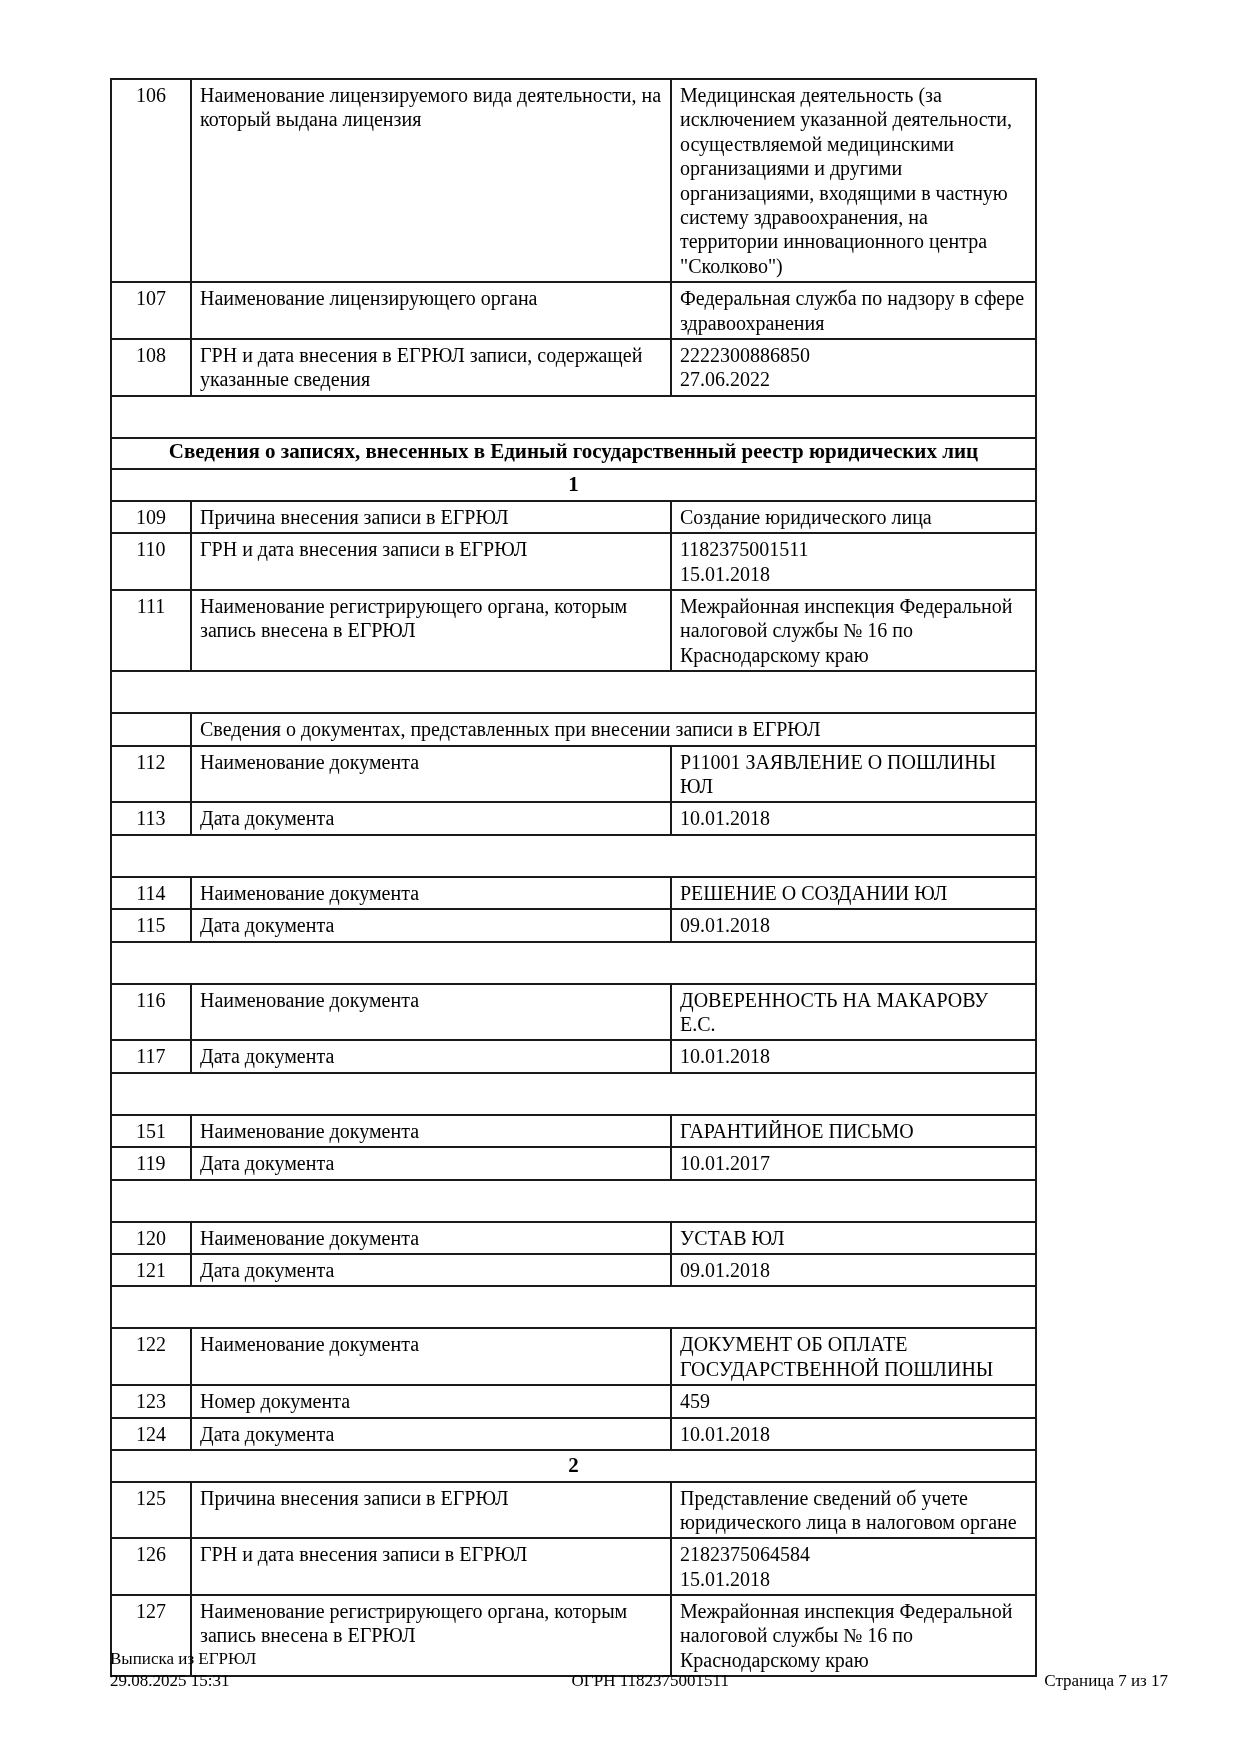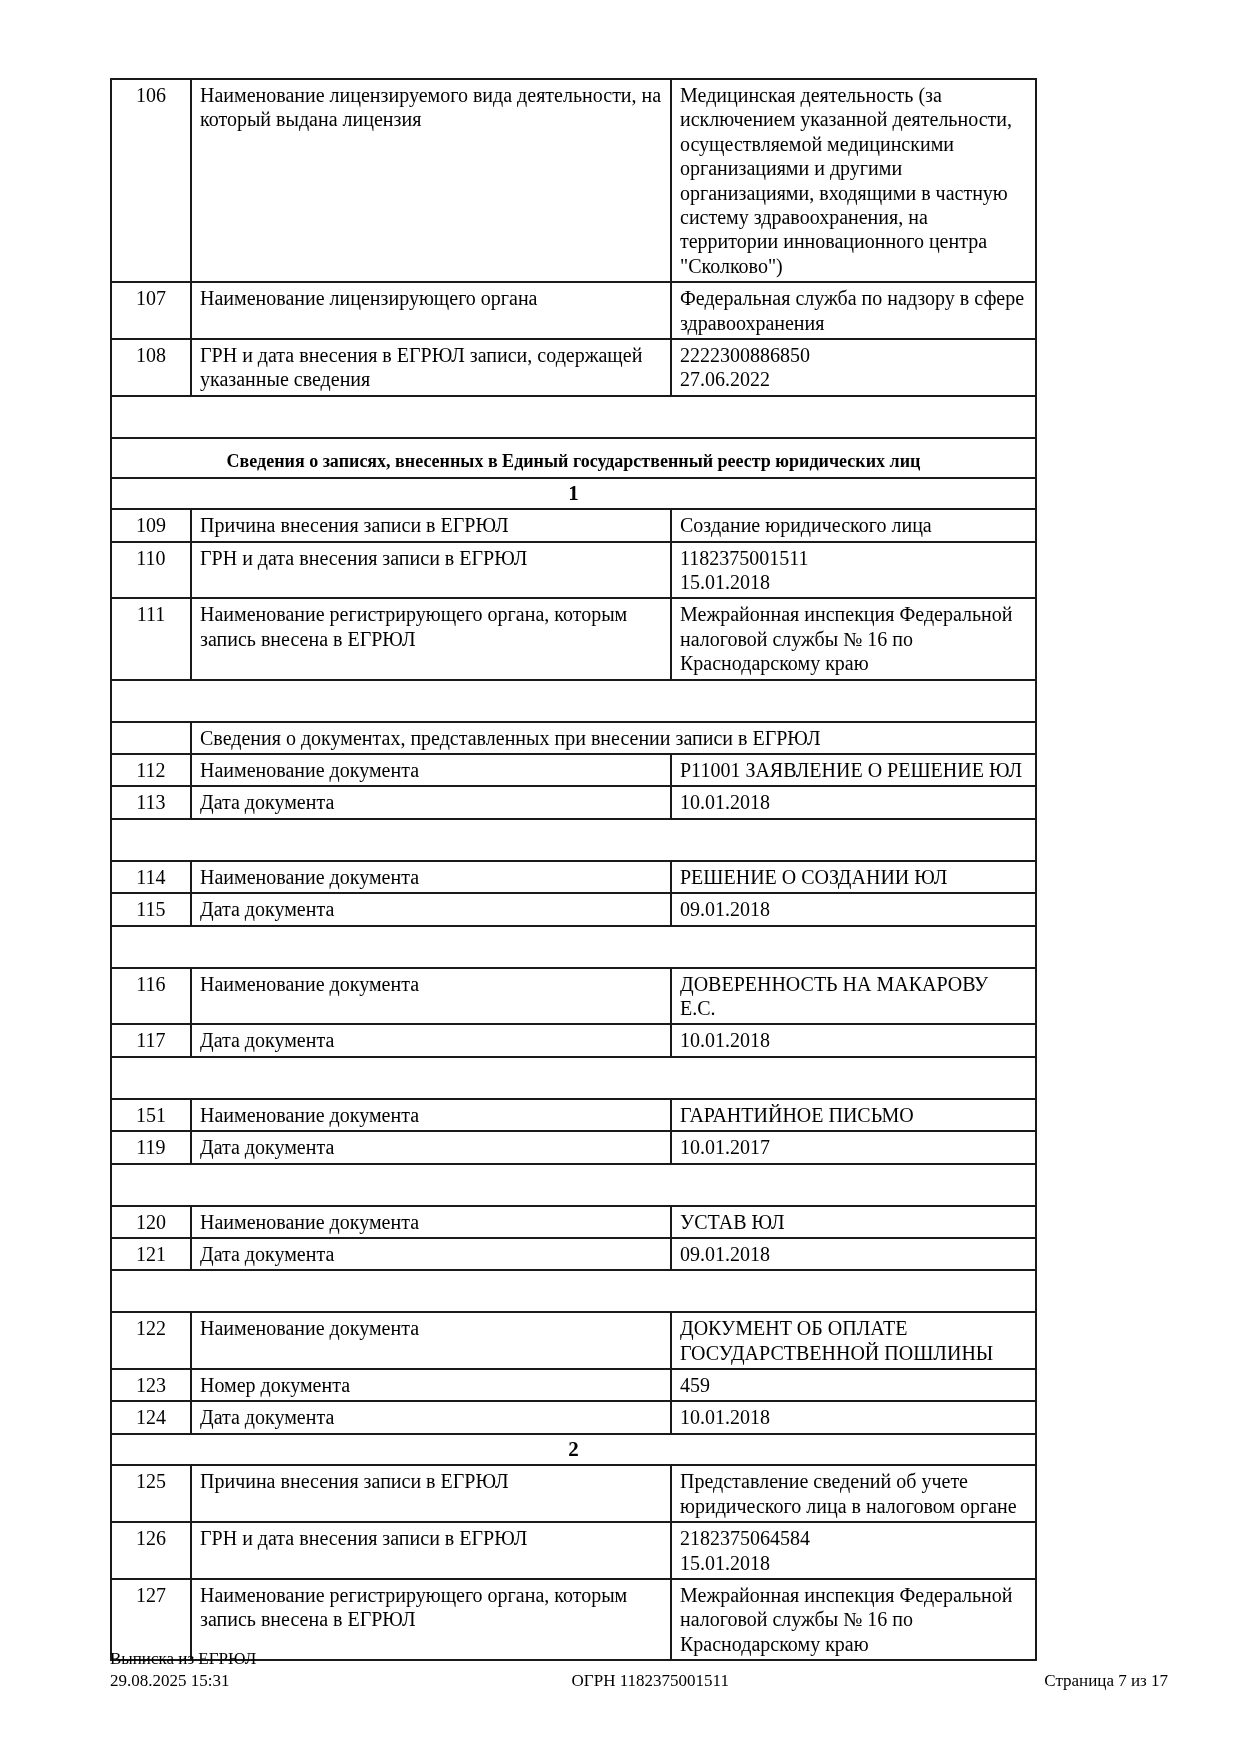--- a/index.html
+++ b/index.html
@@ -46,22 +46,22 @@
     white-space: pre-line;
     margin-left: 28px;
   }
   tr.spacer td {
     height: 40px;
     padding: 0;
   }
   tr.section td {
     font-weight: bold;
     text-align: center;
-    font-size: 18px;
-    padding-top: 12px;
+    font-size: 21px;
+    padding-top: 0;
     padding-bottom: 4px;
   }
   tr.entry td {
     font-weight: bold;
     text-align: center;
     font-size: 21px;
     padding-top: 2px;
     padding-bottom: 2px;
   }
   tr.subsection td.sub-text {
@@ -141,21 +141,21 @@
         <tr class="spacer">
           <td colspan="3"></td>
         </tr>
         <tr class="subsection">
           <td class="num"></td>
           <td class="sub-text" colspan="2">Сведения о документах, представленных при внесении записи в ЕГРЮЛ</td>
         </tr>
         <tr class="data">
           <td class="num">112</td>
           <td class="name">Наименование документа</td>
-          <td class="val">Р11001 ЗАЯВЛЕНИЕ О РЕШЕНИЕ ЮЛ</td>
+          <td class="val">Р11001 ЗАЯВЛЕНИЕ О ПОШЛИНЫ ЮЛ</td>
         </tr>
         <tr class="data">
           <td class="num">113</td>
           <td class="name">Дата документа</td>
           <td class="val">10.01.2018</td>
         </tr>
         <tr class="spacer">
           <td colspan="3"></td>
         </tr>
         <tr class="data">

